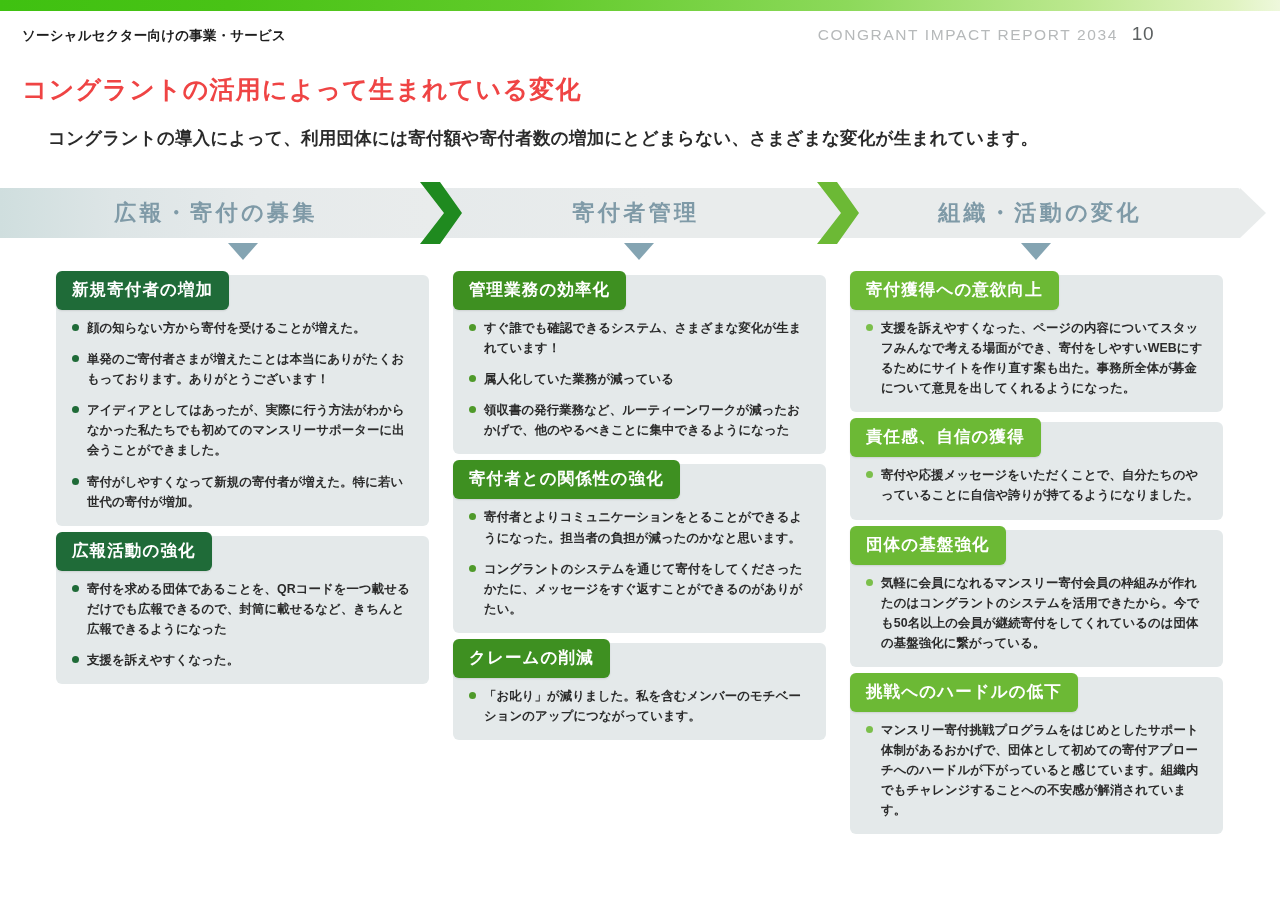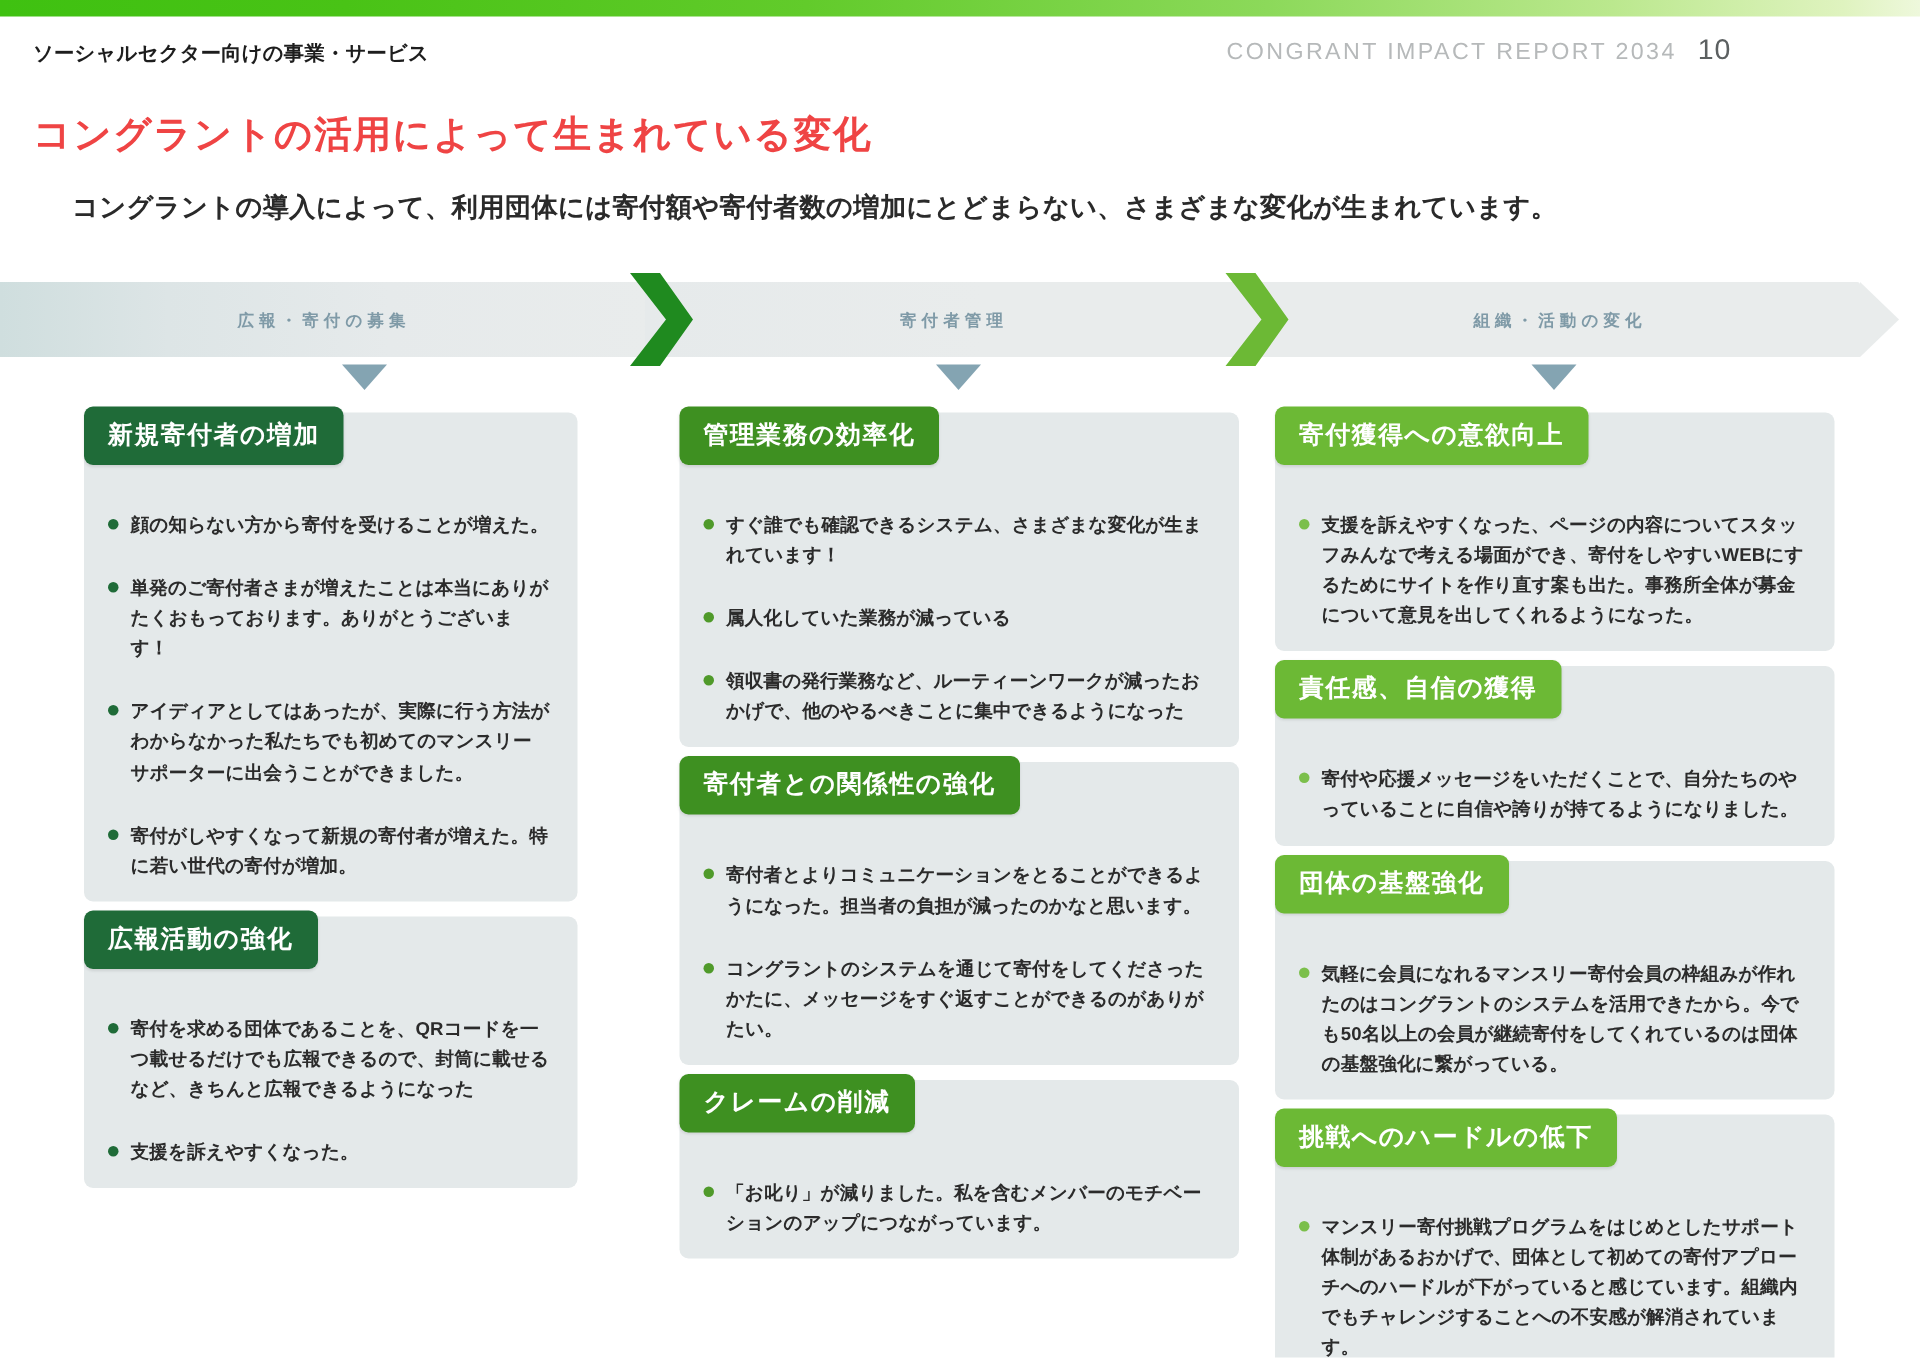--- a/index.html
+++ b/index.html
@@ -98,21 +98,21 @@
   }
   .banner-seg {
     position: absolute;
     top: 0;
     height: 50px;
     display: flex;
     align-items: center;
     justify-content: center;
   }
   .banner-seg .seg-label {
-    font-size: 11px;
+    font-size: 22px;
     font-weight: 700;
     letter-spacing: 3.4px;
     color: #7f9aa7;
     white-space: nowrap;
     position: relative;
     z-index: 3;
   }
   .seg1 {
     left: 0;
     width: 432px;
@@ -167,21 +167,21 @@
   .columns {
     position: absolute;
     top: 275px;
     left: 0;
     width: 1280px;
   }
   .col {
     position: absolute;
     top: 0;
   }
-  .col1 { left: 56px;  width: 329px; }
+  .col1 { left: 56px;  width: 373px; }
   .col2 { left: 453px; width: 373px; }
   .col3 { left: 850px; width: 373px; }
 
   .card {
     background: #e4e9ea;
     border-radius: 6px;
     margin-bottom: 10px;
     padding: 0 0 14px 0;
     position: relative;
   }
@@ -212,21 +212,20 @@
   .bullets li {
     position: relative;
     padding-left: 15px;
     margin-bottom: 11px;
     font-size: 12.4px;
     line-height: 1.62;
     font-weight: 700;
     color: #2b2b2b;
     letter-spacing: 0.1px;
     text-align: left;
-    margin-top: 22px;
   }
   .bullets li:last-child { margin-bottom: 0; }
   .bullets li::before {
     content: "";
     position: absolute;
     left: 0;
     top: 6px;
     width: 7px;
     height: 7px;
     border-radius: 50%;

